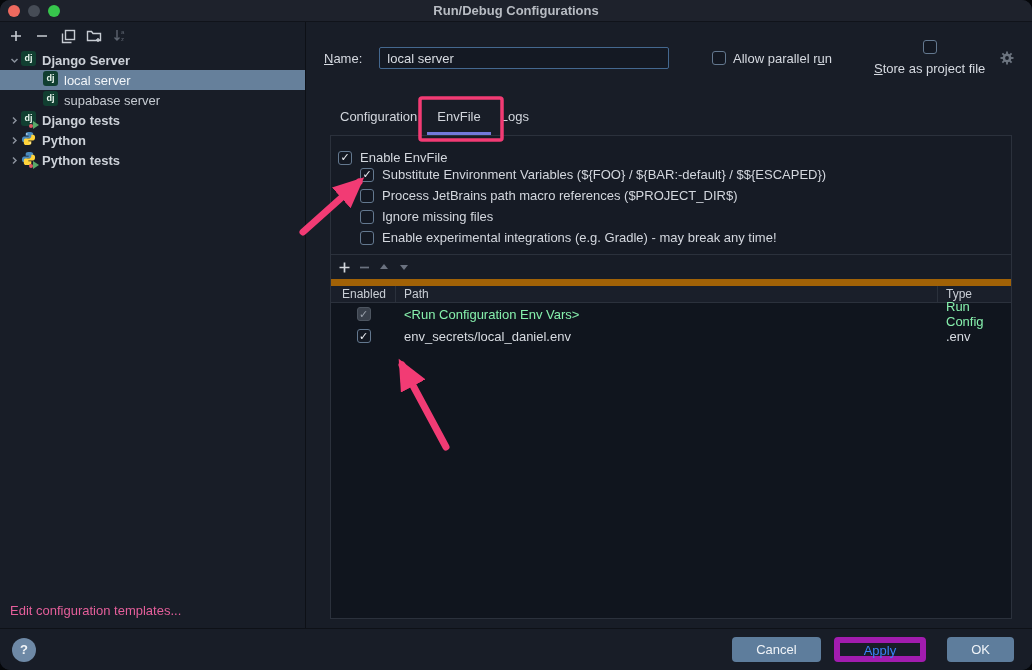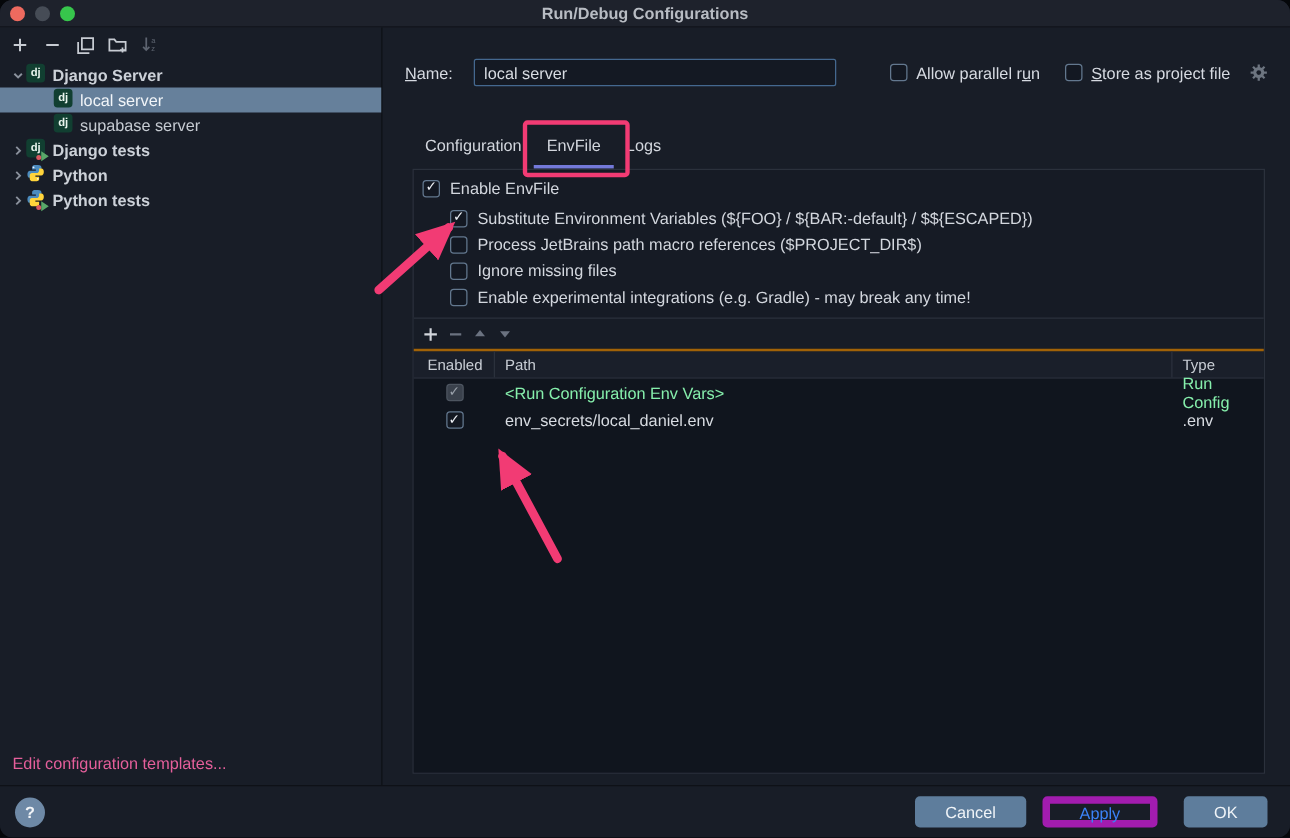--- a/index.html
+++ b/index.html
@@ -41,21 +41,21 @@
   .deco .r{position:absolute;left:-1px;bottom:1px;width:4px;height:4px;border-radius:50%;background:#db5860;}
 
   .edit-link{position:absolute;left:10px;bottom:10px;color:#e55f9b;cursor:pointer;}
 
   
   .name-row{position:absolute;left:18px;top:24px;width:690px;height:24px;display:flex;align-items:center;}
   .name-label{color:#d6dae1;margin-right:17px;}
   .name-input{width:290px;height:22px;background:#141923;border:1px solid #44688f;border-radius:2px;color:#d8dce2;font-family:inherit;font-size:13px;padding:0 7px;outline:none;}
   .cbgroup{position:absolute;display:flex;align-items:center;gap:7px;cursor:pointer;white-space:nowrap;}
   .cbgroup.allow{left:388px;}
-  .cbgroup.store{left:528px;}
+  .cbgroup.store{left:550px;flex-direction:column;}
   .gear{position:absolute;right:0;top:5px;cursor:pointer;}
 
   .cb{width:14px;height:14px;border:1px solid #63788f;border-radius:3px;background:#131822;display:inline-flex;align-items:center;justify-content:center;flex:none;cursor:pointer;}
   .cb.checked::after{content:"✓";color:#eef1f6;font-size:11px;font-weight:bold;line-height:1;}
   .cb.disabled{background:#3a414c;border-color:#4d5560;}
   .cb.disabled::after{color:#9aa1ab;}
   .mn{text-decoration:underline;}
 
   
   .tabs{position:absolute;left:24px;top:76px;display:flex;height:37px;}
@@ -63,21 +63,21 @@
   .tab.active{border-bottom-color:#7379d9;}
 
   
   .panel{position:absolute;left:24px;top:113px;width:682px;height:484px;border:1px solid #2b313c;background:#161b25;}
   .cbrow{position:absolute;display:flex;align-items:center;gap:8px;cursor:pointer;white-space:nowrap;}
   .cbrow span{color:#d3d7de;}
 
   .ttoolbar{position:absolute;left:0;right:0;top:118px;height:25px;border-top:1px solid #2b313c;background:#171c26;display:flex;align-items:center;gap:6px;padding-left:6px;}
   .ttoolbar .tbicon{width:14px;height:14px;}
 
-  .thead{position:absolute;left:0;right:0;top:143px;height:24px;background:#1a1f2a;border-top:2px solid #a16207;border-bottom:1px solid #2b313c;display:flex;font-size:12px;color:#c9ced5;}
+  .thead{position:absolute;left:0;right:0;top:143px;height:24px;background:#1a1f2a;border-top:7px solid #a16207;border-bottom:1px solid #2b313c;display:flex;font-size:12px;color:#c9ced5;}
   .th{display:flex;align-items:center;}
   .th.c1{width:65px;padding-left:11px;border-right:1px solid #2b313c;}
   .th.c2{flex:1;padding-left:8px;border-right:1px solid #2b313c;}
   .th.c3{width:73px;padding-left:8px;}
   .tbody{position:absolute;left:0;right:0;top:167px;bottom:0;background:#10151e;}
   .drow{height:22px;display:flex;align-items:center;cursor:pointer;}
   .drow .dc1{width:65px;display:flex;justify-content:center;}
   .drow .dc2{flex:1;padding-left:8px;}
   .drow .dc3{width:73px;padding-left:8px;}
   .drow.dim .dc2,.drow.dim .dc3{color:#86efac;}
@@ -254,21 +254,21 @@
           </div>
         <div class="tab active">
             <span>EnvFile</span>
           </div>
         <div class="tab">
             <span>Logs</span>
           </div>
       </div>
 
       <div class="panel">
-        <div class="cbrow" style="left:7px;top:7px;">
+        <div class="cbrow" style="left:7px;top:14px;">
           <span class="cb checked"></span>
           <span>Enable EnvFile</span>
         </div>
         <div class="cbrow" style="left:29px;top:31px;">
           <span class="cb checked"></span>
           <span>Substitute Environment Variables (${FOO} / ${BAR:-default} / $${ESCAPED})</span>
         </div>
         <div class="cbrow" style="left:29px;top:52px;">
           <span class="cb"></span>
           <span>Process JetBrains path macro references ($PROJECT_DIR$)</span>

